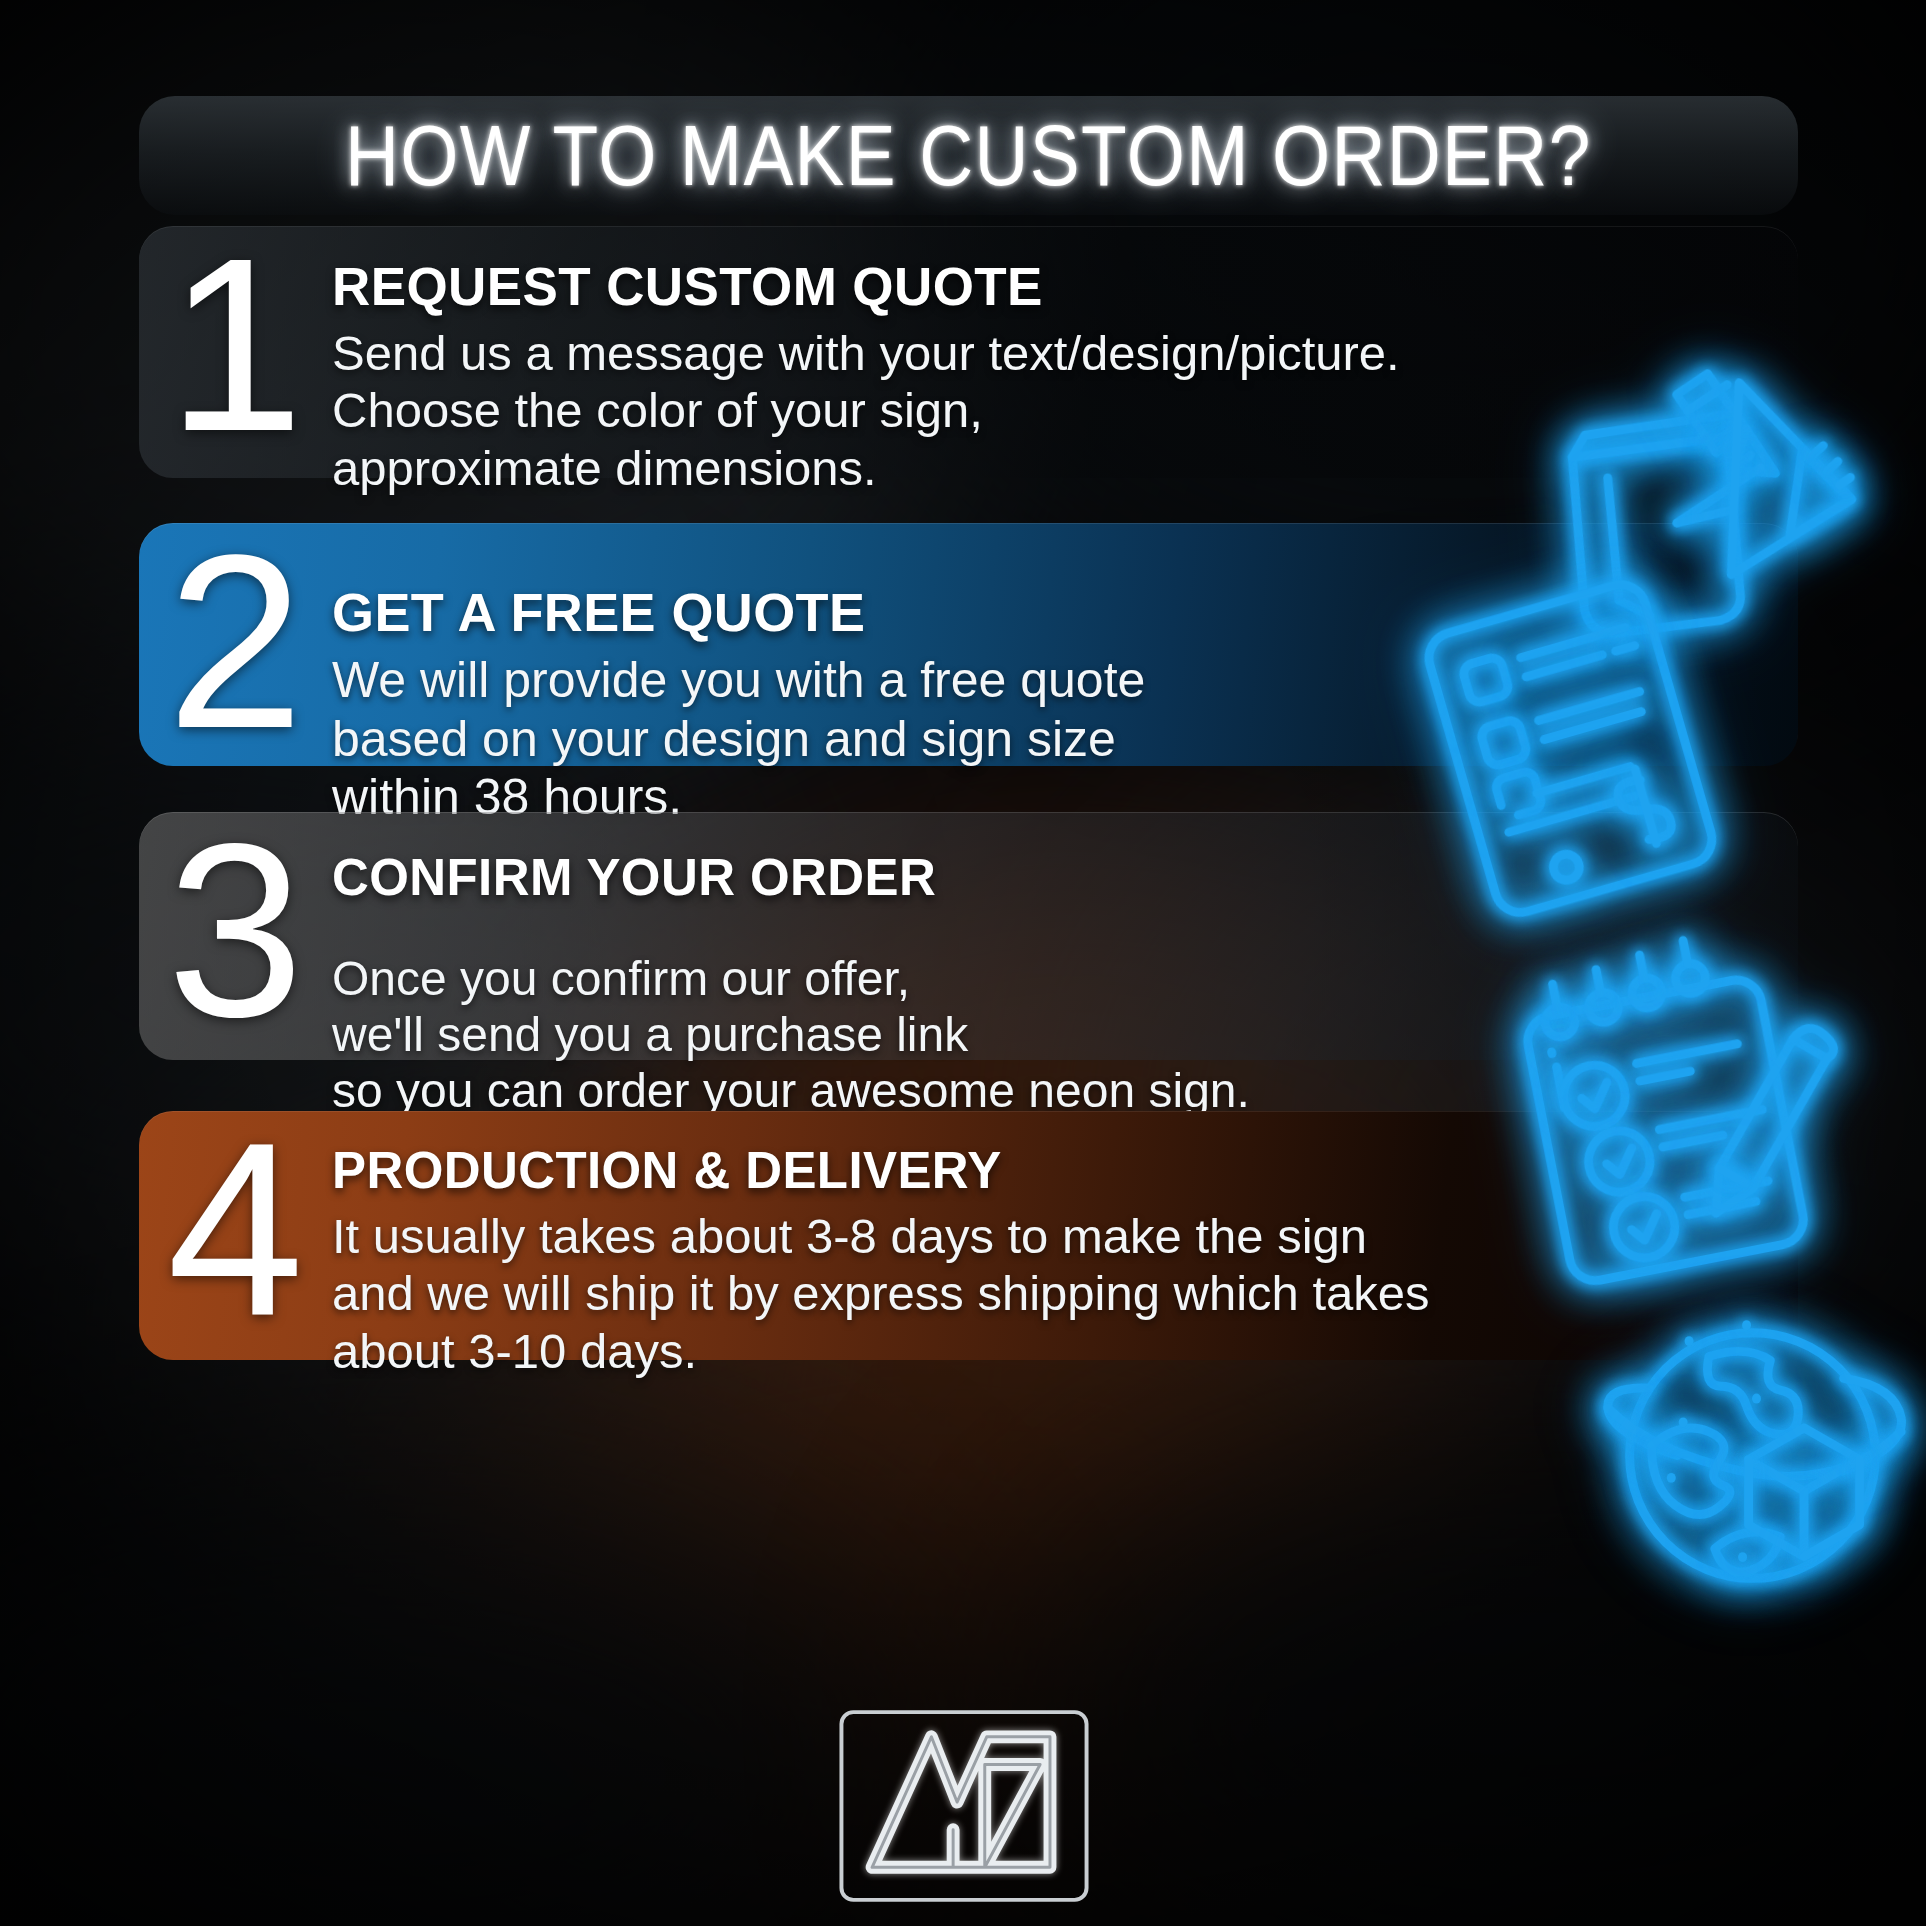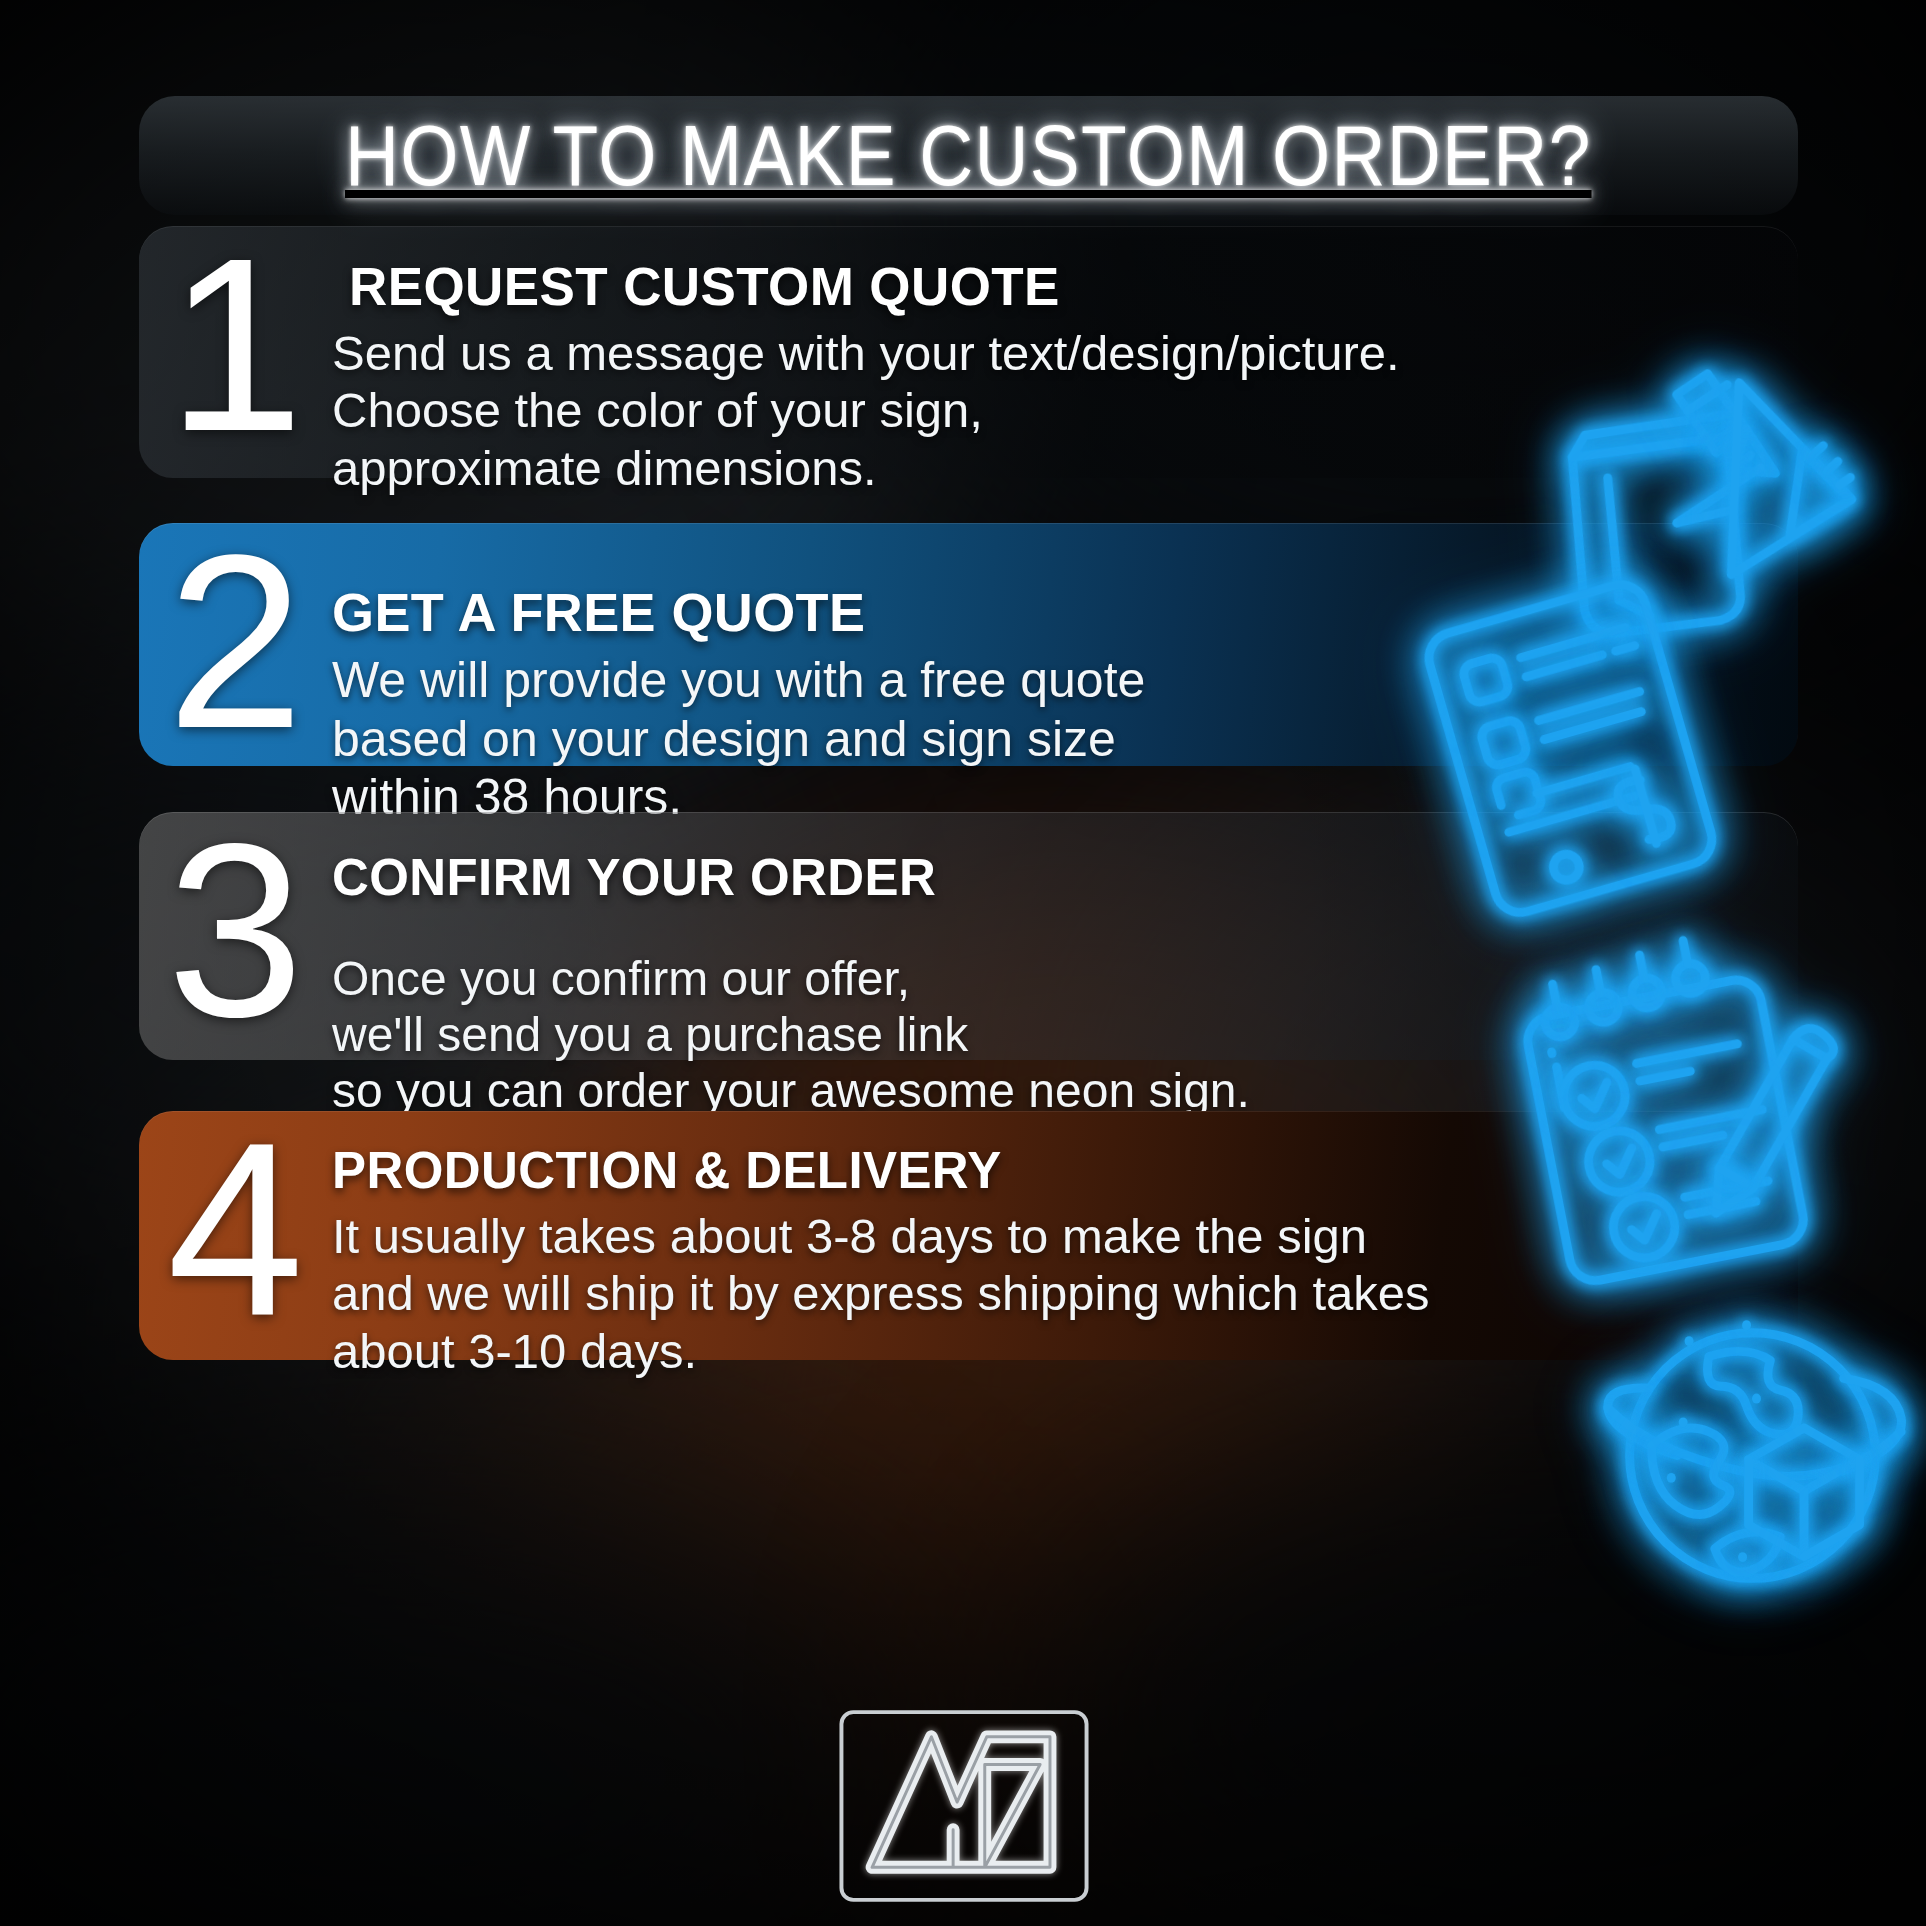--- a/index.html
+++ b/index.html
@@ -34,21 +34,21 @@
     position:absolute;
     left:139px; width:1659px;
     border-radius:34px;
   }
 
   
   #title-band {
     top:96px; height:119px;
     background:linear-gradient(180deg, rgba(62,70,76,.62) 0%, rgba(40,47,52,.50) 48%, rgba(12,15,18,.55) 100%);
     border-radius:36px;
-    display:flex; align-items:center; justify-content:center;text-decoration:underline;
+    display:flex; align-items:center; justify-content:center;
   }
   #title-text {
     font-family:"Liberation Sans Narrow","Liberation Sans",sans-serif;
     font-weight:400;
     font-size:85px;
     letter-spacing:1.5px;
     color:#ffffff;
     transform:scaleX(.88);
     text-shadow:
       0 0 6px rgba(255,255,255,.95),
@@ -115,21 +115,21 @@
     font-family:"Liberation Sans Narrow","Liberation Sans",sans-serif;
     font-weight:300;
     font-size:48px;
     line-height:1.17;
     color:#f3f6f8;
     text-shadow:0 3px 7px rgba(0,0,0,.60);
     white-space:pre-line;
   }
 
   
-  #step1 .step-head { font-size:53px;margin-left:17px; }
+  #step1 .step-head { font-size:53px; }
   #step1 .step-desc { font-size:49px; }
   #step2 .step-body { padding-top:58px; }
   #step2 .step-head { font-size:54px; }
   #step2 .step-desc { font-size:50px; }
   #step3 .step-body { padding-top:36px; }
   #step3 .step-head { font-size:51px; }
   #step3 .step-desc { font-size:48px;margin-top:44px; }
   #step4 .step-body { }
   #step4 .step-head { font-size:51px; }
   #step4 .step-desc { font-size:49px; }

